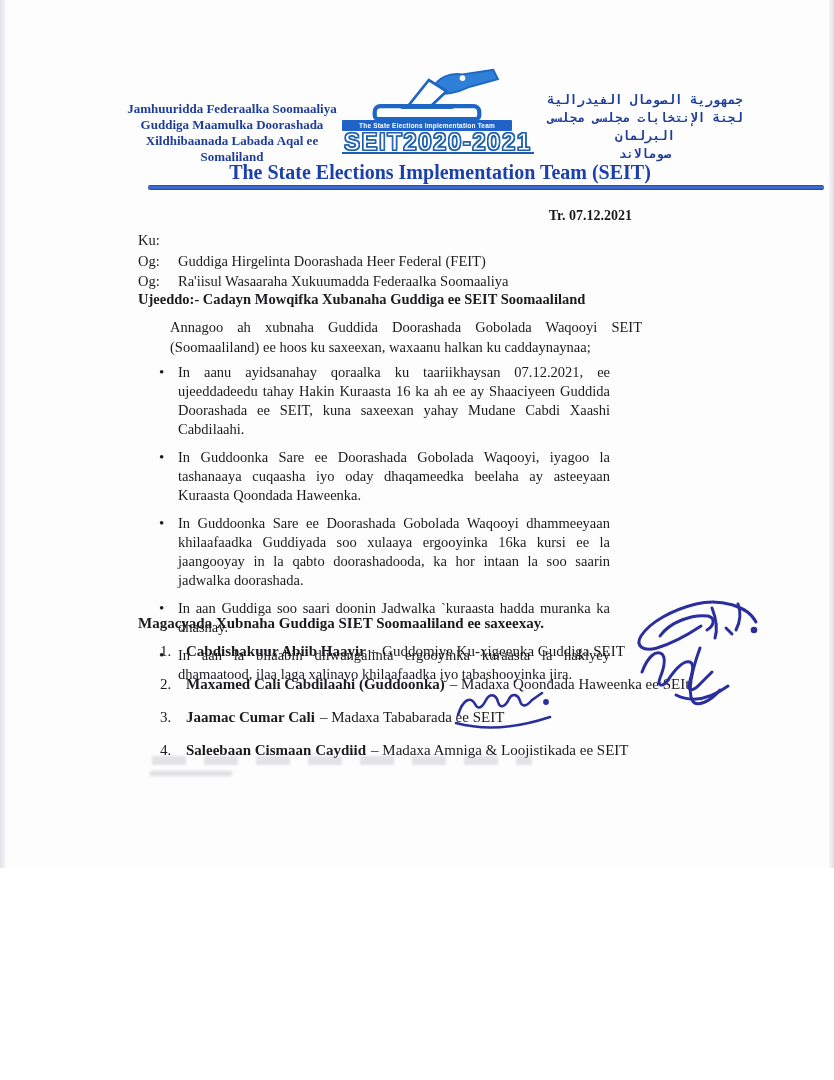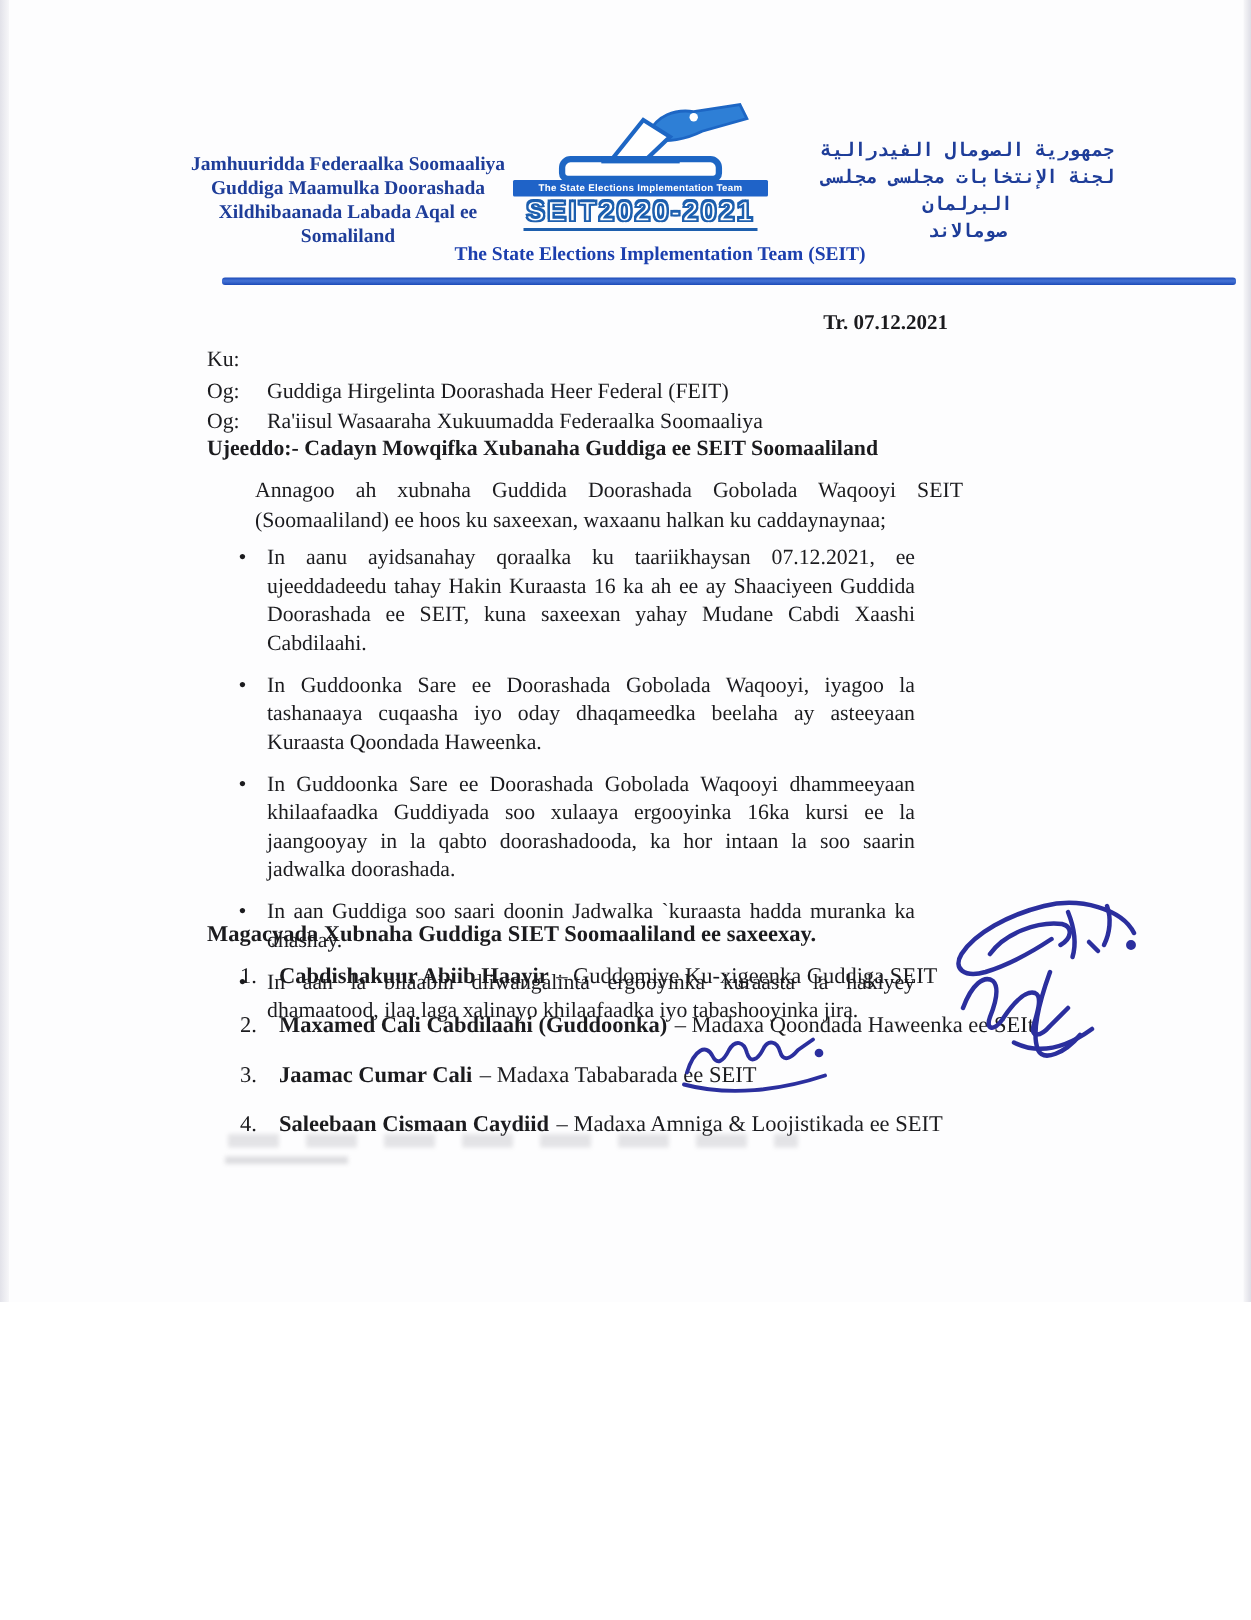--- a/index.html
+++ b/index.html
@@ -23,28 +23,28 @@
   }
   .logo { position:absolute; left:342px; top:66px; width:170px; text-align:center; }
   .logo svg { display:block; margin:0 auto -2px auto; }
   .logo-banner {
     background:#1f63c8; color:#ffffff; font-family:"Liberation Sans",sans-serif;
     font-weight:bold; font-size:6.5px; line-height:11px; letter-spacing:.2px;
     border-radius:1px; white-space:nowrap; overflow:hidden;
   }
   .logo-acronym {
     display:inline-block; margin-top:1px; padding:0 2px 1px 2px;
-    font-family:"Liberation Sans",sans-serif; font-weight:bold; font-size:19px;
+    font-family:"Liberation Sans",sans-serif; font-weight:bold; font-size:24px;
     letter-spacing:1.5px; color:#ffffff; -webkit-text-stroke:1.1px #1d5fae;
     text-shadow:-1px -1px 0 #1d5fae, 1px -1px 0 #1d5fae, -1px 1px 0 #1d5fae, 1px 1px 0 #1d5fae;
     border-bottom:2.5px solid #1d5fae; line-height:19px; white-space:nowrap;
   }
   .hdr-title {
     position:absolute; left:150px; top:161px; width:580px; text-align:center;
-    color:#1c3fae; font-weight:bold; font-size:13px;
+    color:#1c3fae; font-weight:bold; font-size:20px;
   }
   .hdr-rule {
     position:absolute; left:148px; top:185px; width:676px; height:5px;
     background:linear-gradient(180deg,#1d4bb8,#4573d6 45%,#1d4bb8); border-radius:2px;
   }
 
   
   .date-ref { position:absolute; left:138px; top:208px; width:494px; text-align:right;
               font-weight:bold; font-size:14px; }
   .recipients { position:absolute; left:138px; top:230px; font-size:14.5px; line-height:20.5px; }

